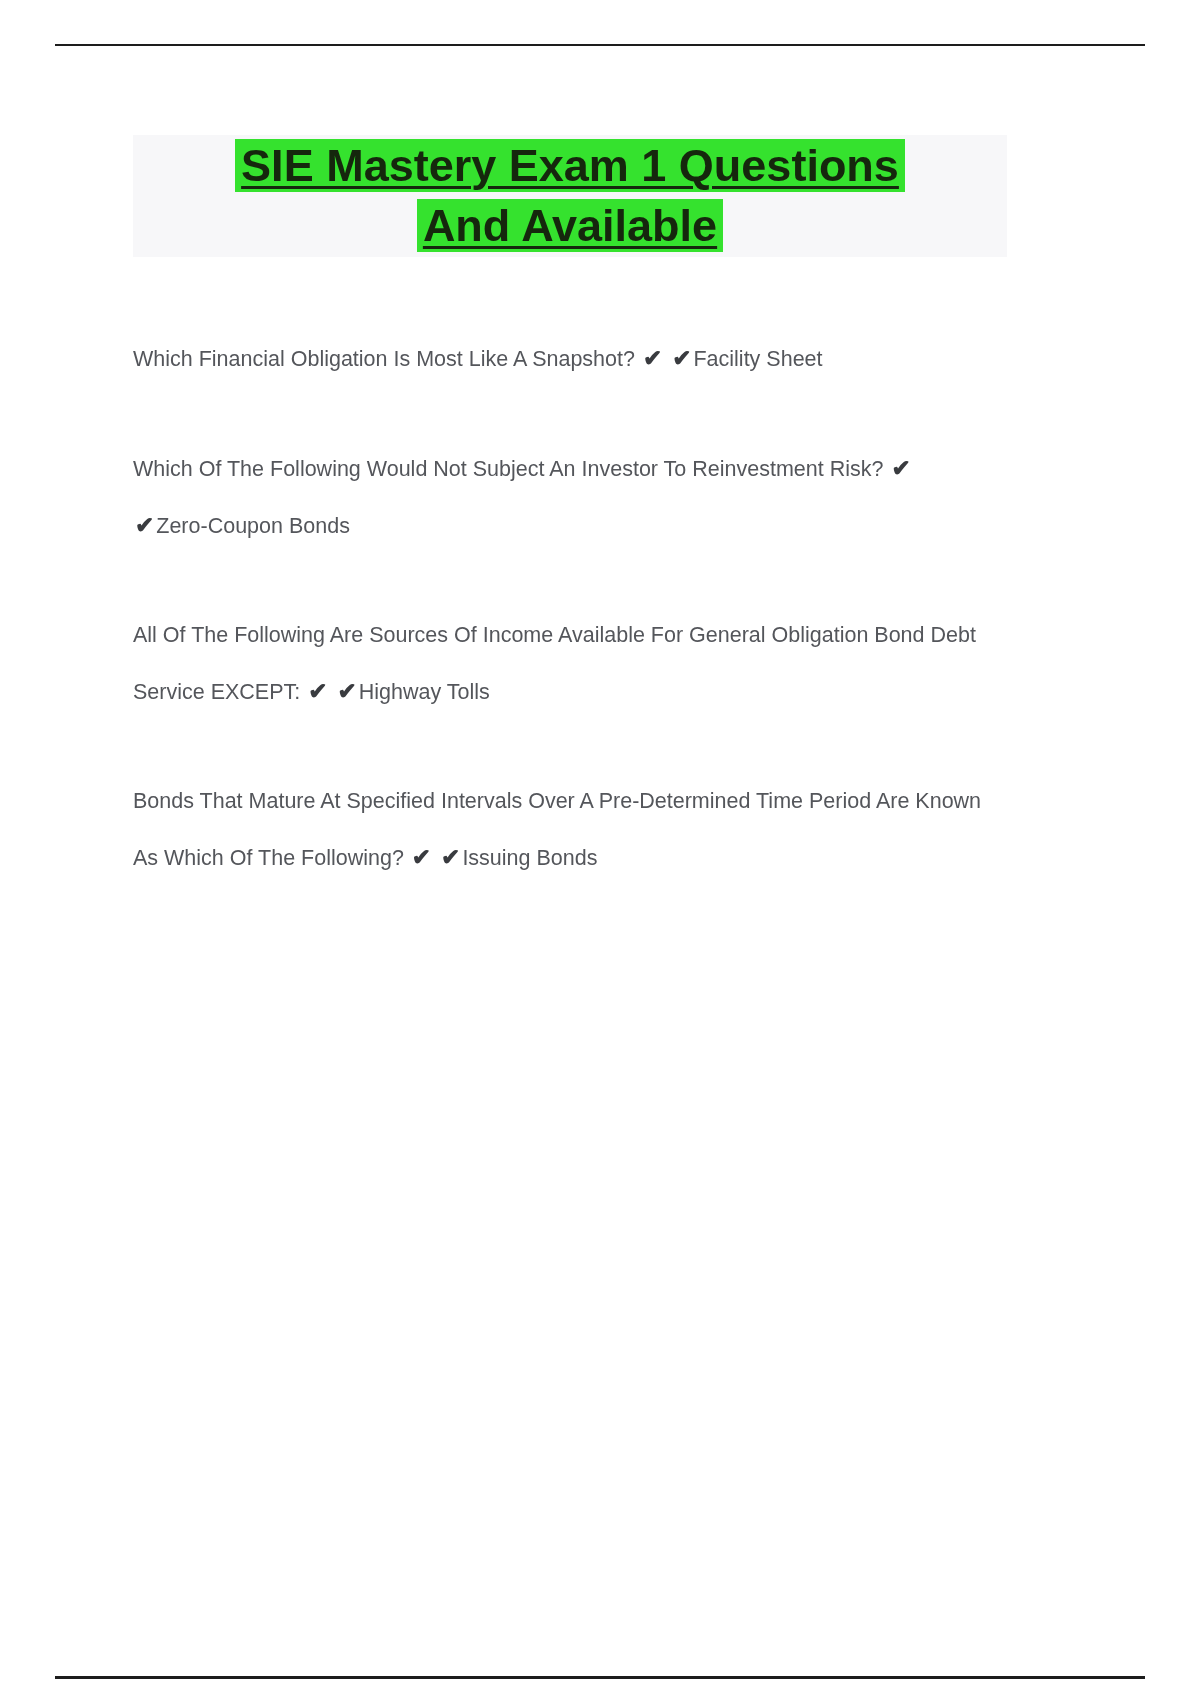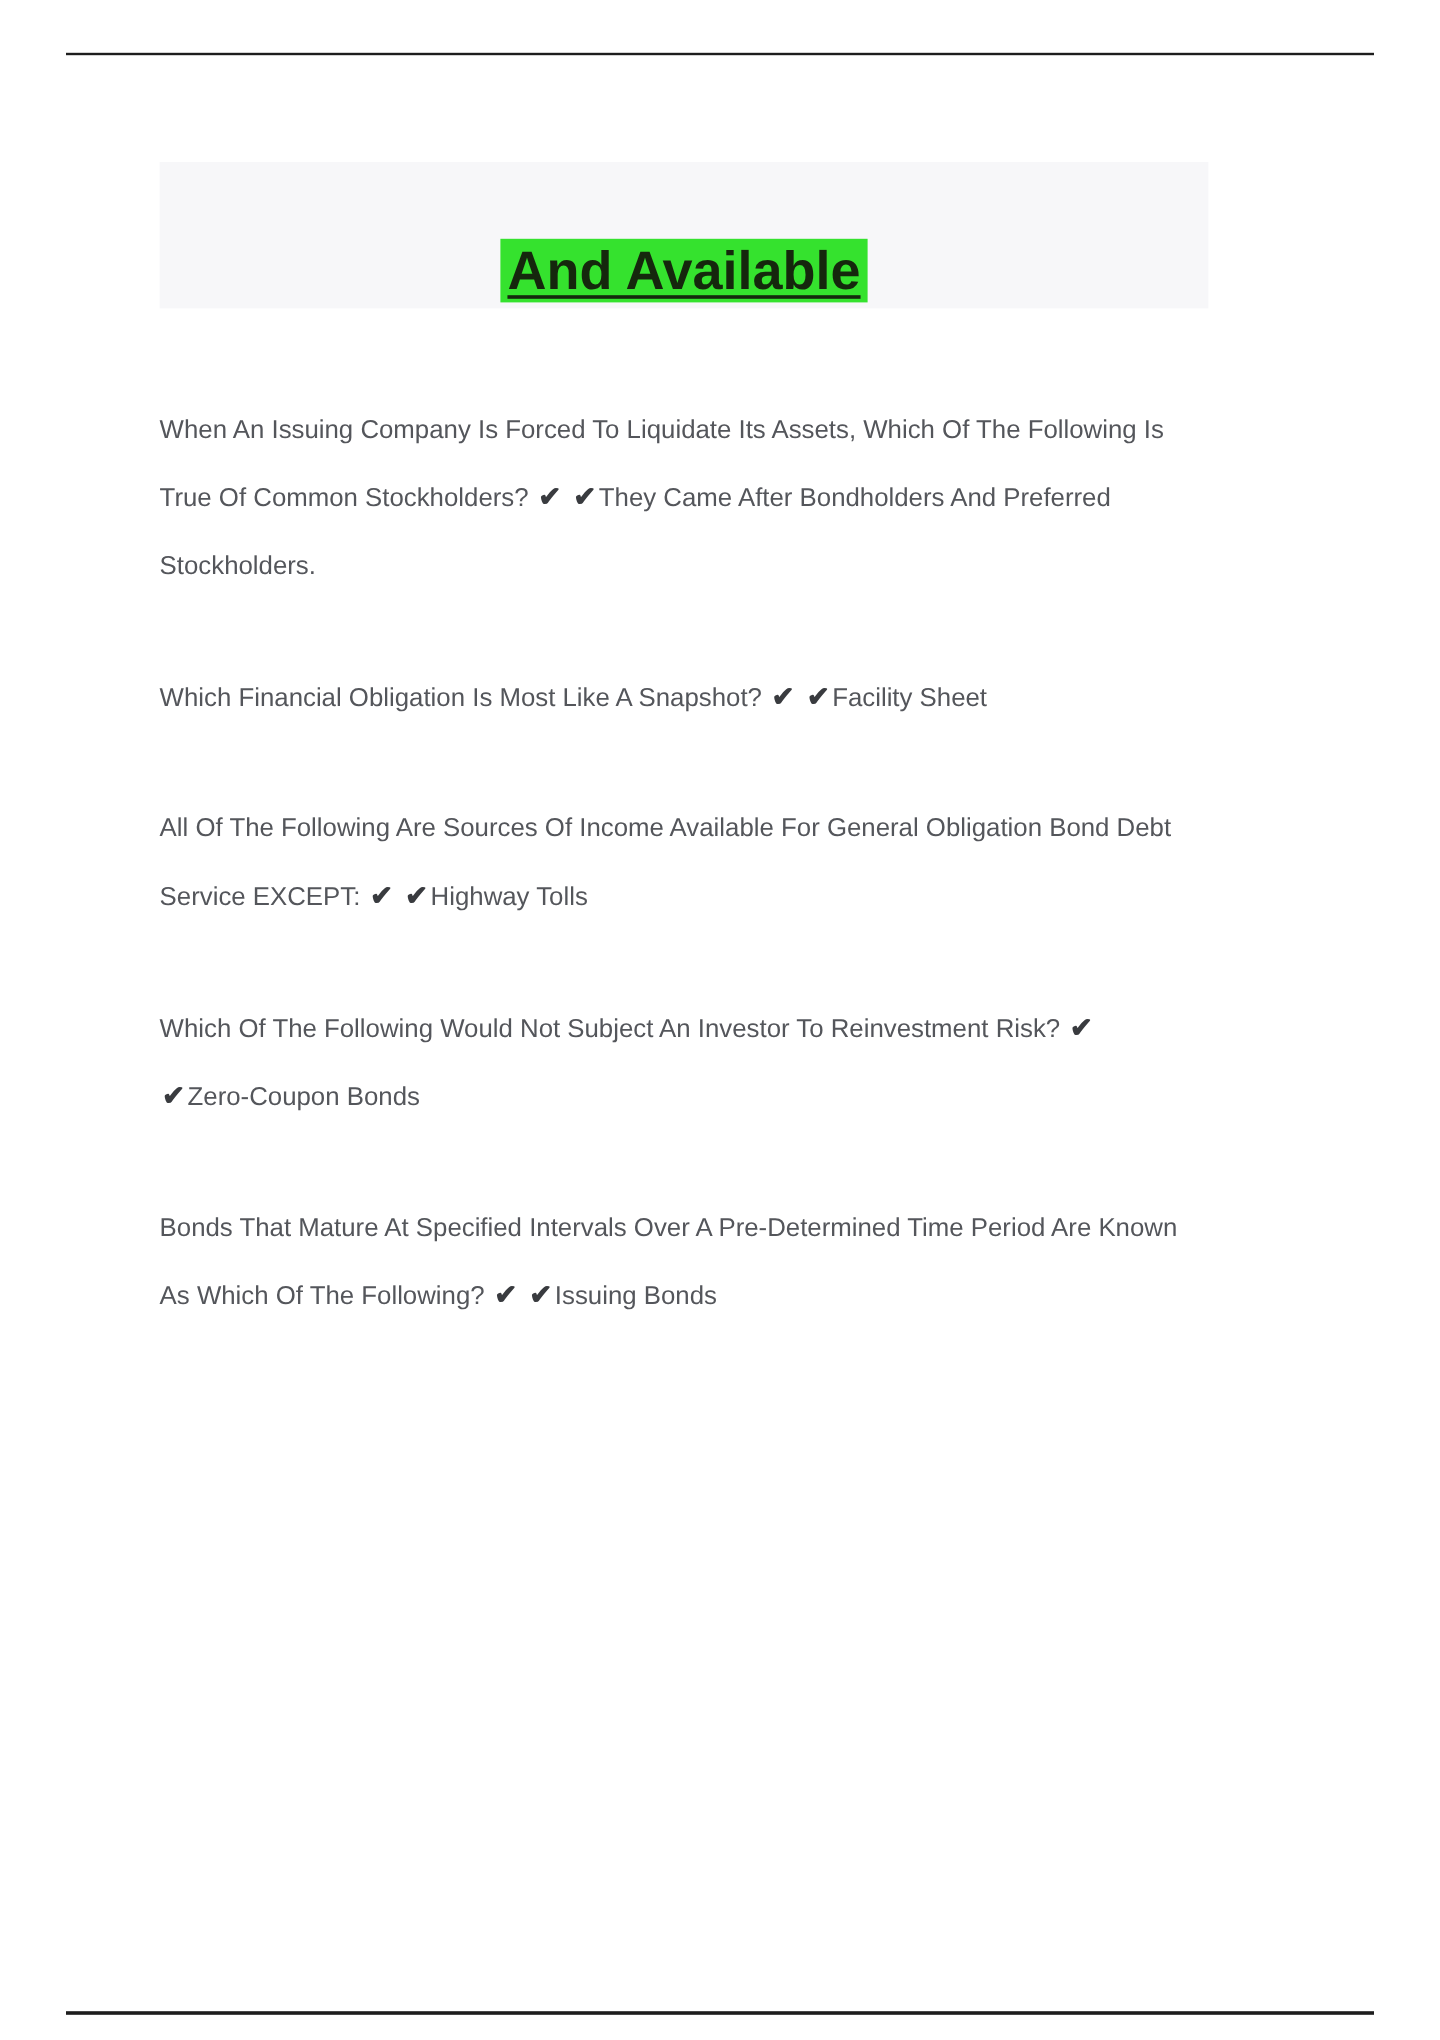--- a/index.html
+++ b/index.html
@@ -78,28 +78,27 @@
 </style>
 </head>
 <body>
 
 <div class="page">
 
   <hr class="rule top">
 
   <div class="title-banner">
     <h1 class="title">
-      <br>
+      <span class="hl">SIE Mastery Exam 1 Questions</span><br>
       <span class="hl">And Available</span>
     </h1>
   </div>
 
   <div class="qa-list" id="qa-list">
-      <p class="qa"><span class="q">When An Issuing Company Is Forced To Liquidate Its Assets, Which Of The Following Is True Of Common Stockholders?</span> <span class="check">✔</span> <span class="check">✔</span><span class="a">They Came After Bondholders And Preferred Stockholders.</span></p>
       <p class="qa"><span class="q">Which Financial Obligation Is Most Like A Snapshot?</span> <span class="check">✔</span> <span class="check">✔</span><span class="a">Facility Sheet</span></p>
+      <p class="qa"><span class="q">Which Of The Following Would Not Subject An Investor To Reinvestment Risk?</span> <span class="check">✔</span> <span class="check">✔</span><span class="a">Zero-Coupon Bonds</span></p>
       <p class="qa"><span class="q">All Of The Following Are Sources Of Income Available For General Obligation Bond Debt Service EXCEPT:</span> <span class="check">✔</span> <span class="check">✔</span><span class="a">Highway Tolls</span></p>
-      <p class="qa"><span class="q">Which Of The Following Would Not Subject An Investor To Reinvestment Risk?</span> <span class="check">✔</span> <span class="check">✔</span><span class="a">Zero-Coupon Bonds</span></p>
       <p class="qa"><span class="q">Bonds That Mature At Specified Intervals Over A Pre-Determined Time Period Are Known As Which Of The Following?</span> <span class="check">✔</span> <span class="check">✔</span><span class="a">Issuing Bonds</span></p>
     </div>
 
   <hr class="rule bottom">
 
 </div>
 
 </body></html>

